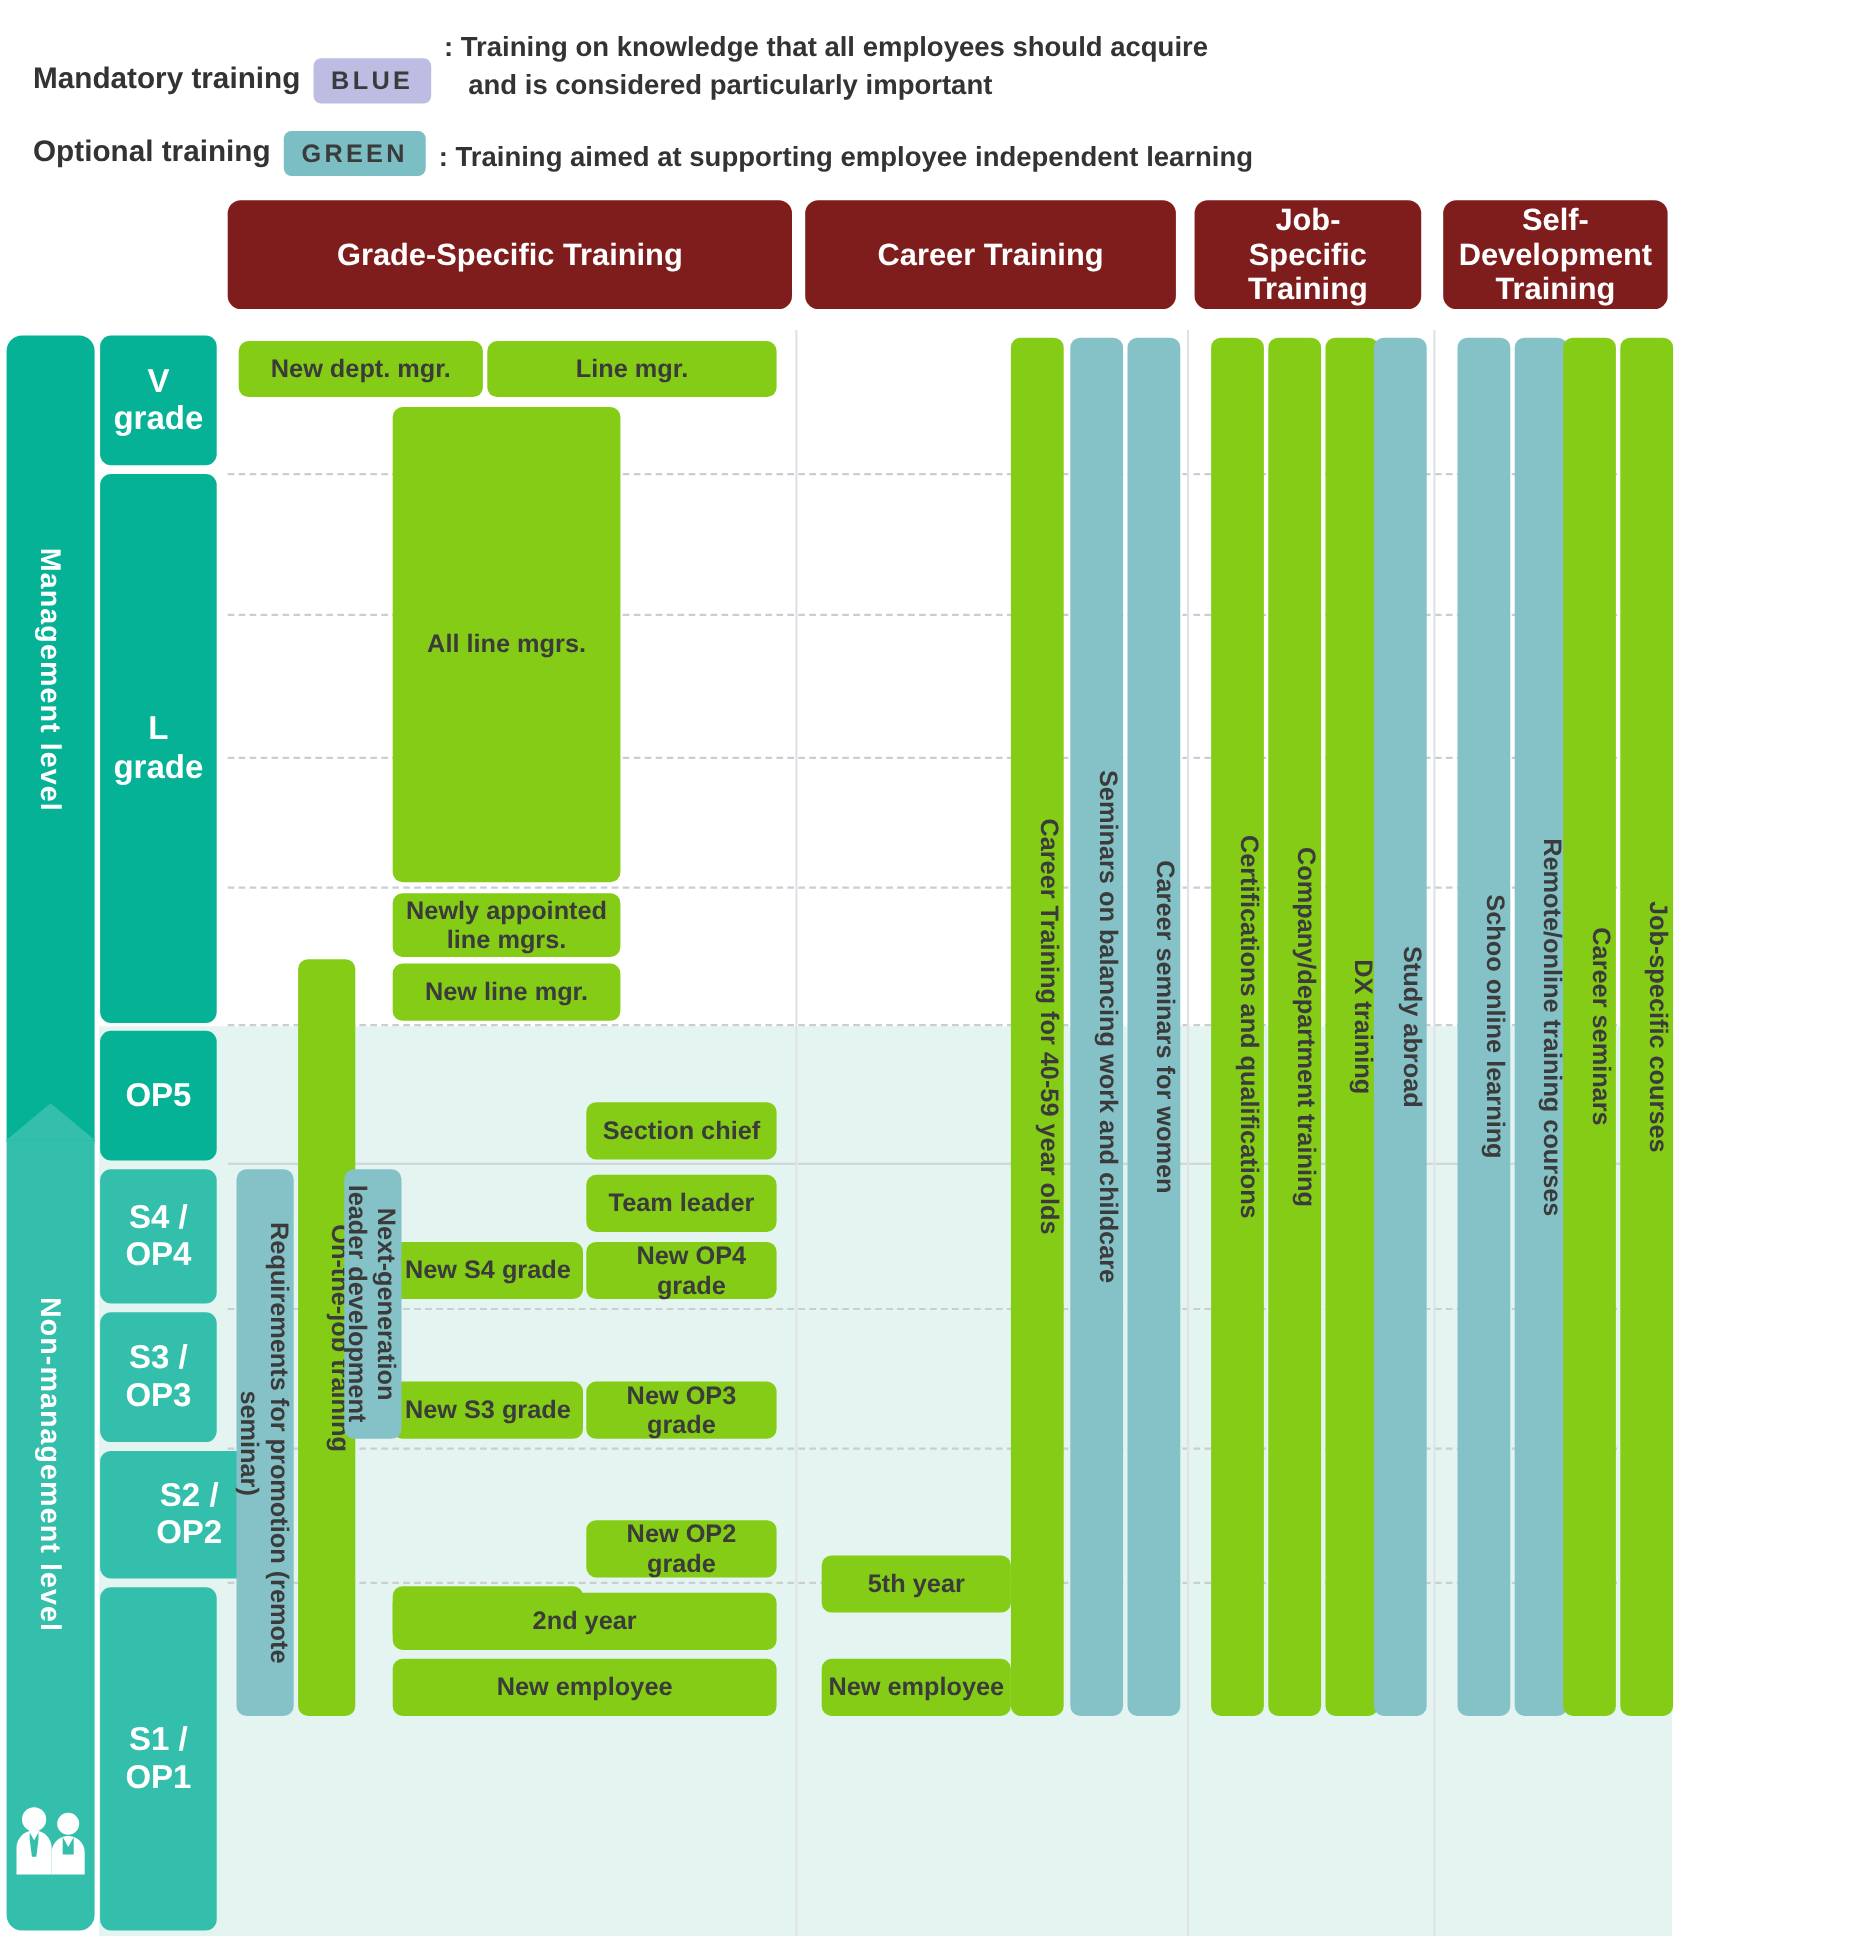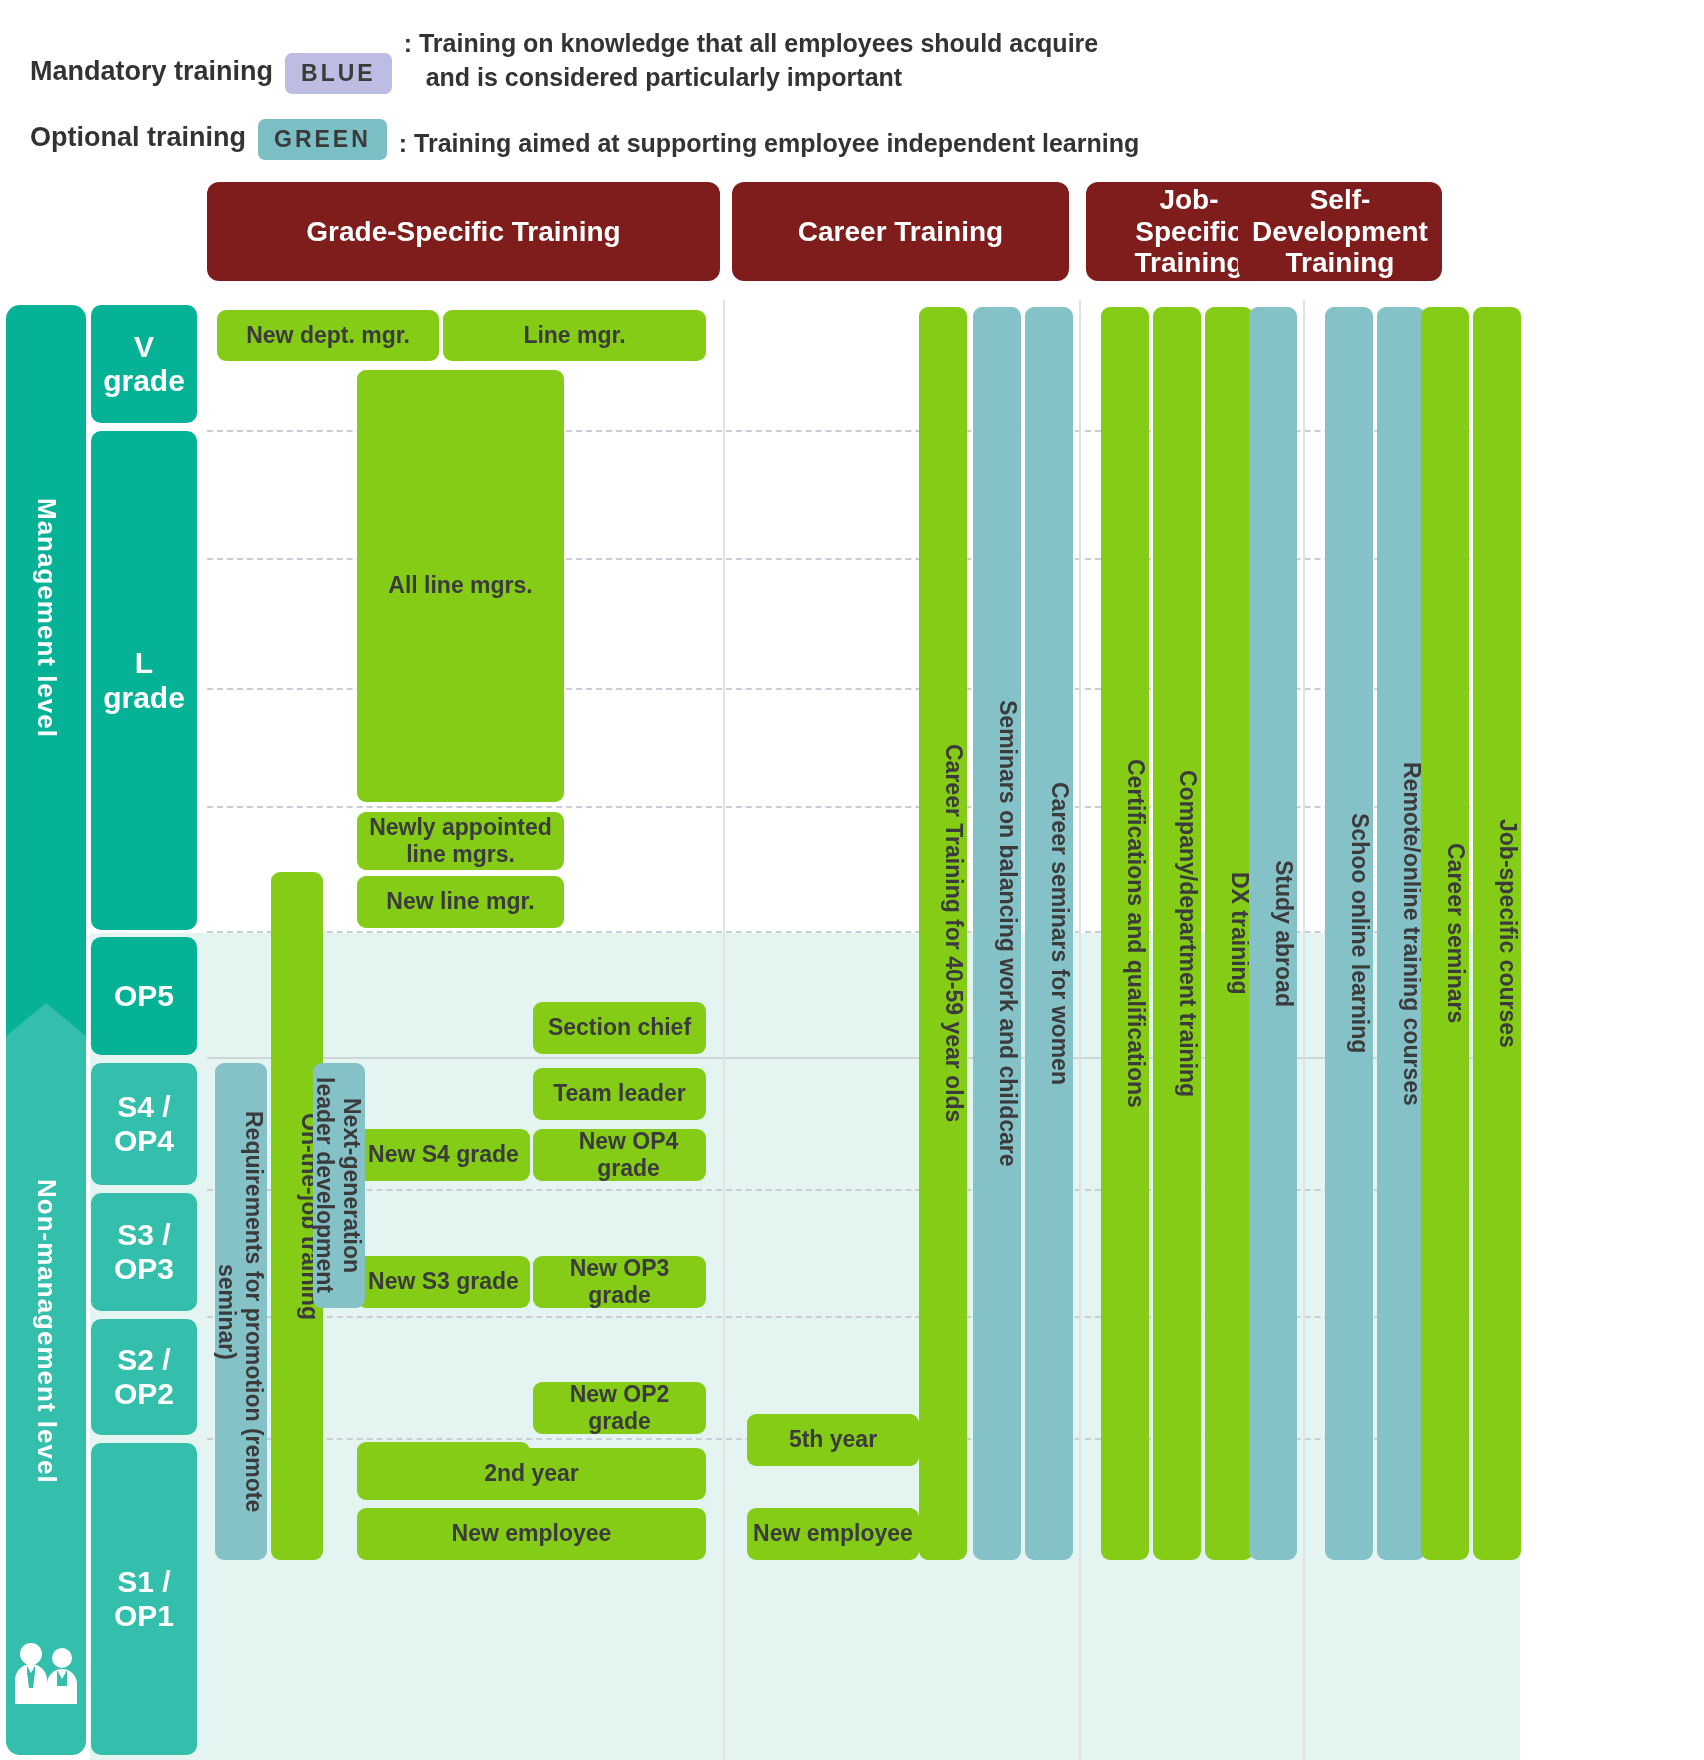--- a/index.html
+++ b/index.html
@@ -128,21 +128,21 @@
 
   <div class="ghdr" style="left:207px;top:182px;width:513px;height:99px;">
     <span>Grade-Specific Training</span>
   </div>
   <div class="ghdr" style="left:732px;top:182px;width:337px;height:99px;">
     <span>Career Training</span>
   </div>
   <div class="ghdr" style="left:1086px;top:182px;width:206px;height:99px;">
     <span style="display:block;max-width:165px;">Job-Specific Training</span>
   </div>
-  <div class="ghdr" style="left:1238px;top:182px;width:204px;height:99px;">
+  <div class="ghdr" style="left:1312px;top:182px;width:204px;height:99px;">
     <span style="display:block;max-width:200px;">Self-Development Training</span>
   </div>
 
   <div class="nonmgmt-band" style="left:90px;top:933px;width:1430px;height:827px;"></div>
 
   <div class="hline" style="left:207px;top:430px;width:1313px;"></div>
   <div class="hline" style="left:207px;top:558px;width:1313px;"></div>
   <div class="hline" style="left:207px;top:688px;width:1313px;"></div>
   <div class="hline" style="left:207px;top:806px;width:1313px;"></div>
   <div class="hline" style="left:207px;top:931px;width:1313px;"></div>
@@ -186,21 +186,21 @@
   </div>
   <div class="grade mgmt" style="left:91px;top:937px;width:106px;height:118px;">
     <span>OP5</span>
   </div>
   <div class="grade non" style="left:91px;top:1063px;width:106px;height:122px;">
     <span style="max-width:84px;">S4 / OP4</span>
   </div>
   <div class="grade non" style="left:91px;top:1193px;width:106px;height:118px;">
     <span style="max-width:84px;">S3 / OP3</span>
   </div>
-  <div class="grade non" style="left:91px;top:1319px;width:106px;height:116px;">
+  <div class="grade non" style="left:91px;top:1319px;width:106px;height:116px;padding-left:28px;">
     <span style="max-width:84px;">S2 / OP2</span>
   </div>
   <div class="grade non" style="left:91px;top:1443px;width:106px;height:312px;">
     <span style="max-width:84px;">S1 / OP1</span>
   </div>
 
   <div class="box blue" style="left:217px;top:310px;width:222px;height:51px;">
     <span>New dept. mgr.</span>
   </div>
   <div class="box blue" style="left:443px;top:310px;width:263px;height:51px;">

